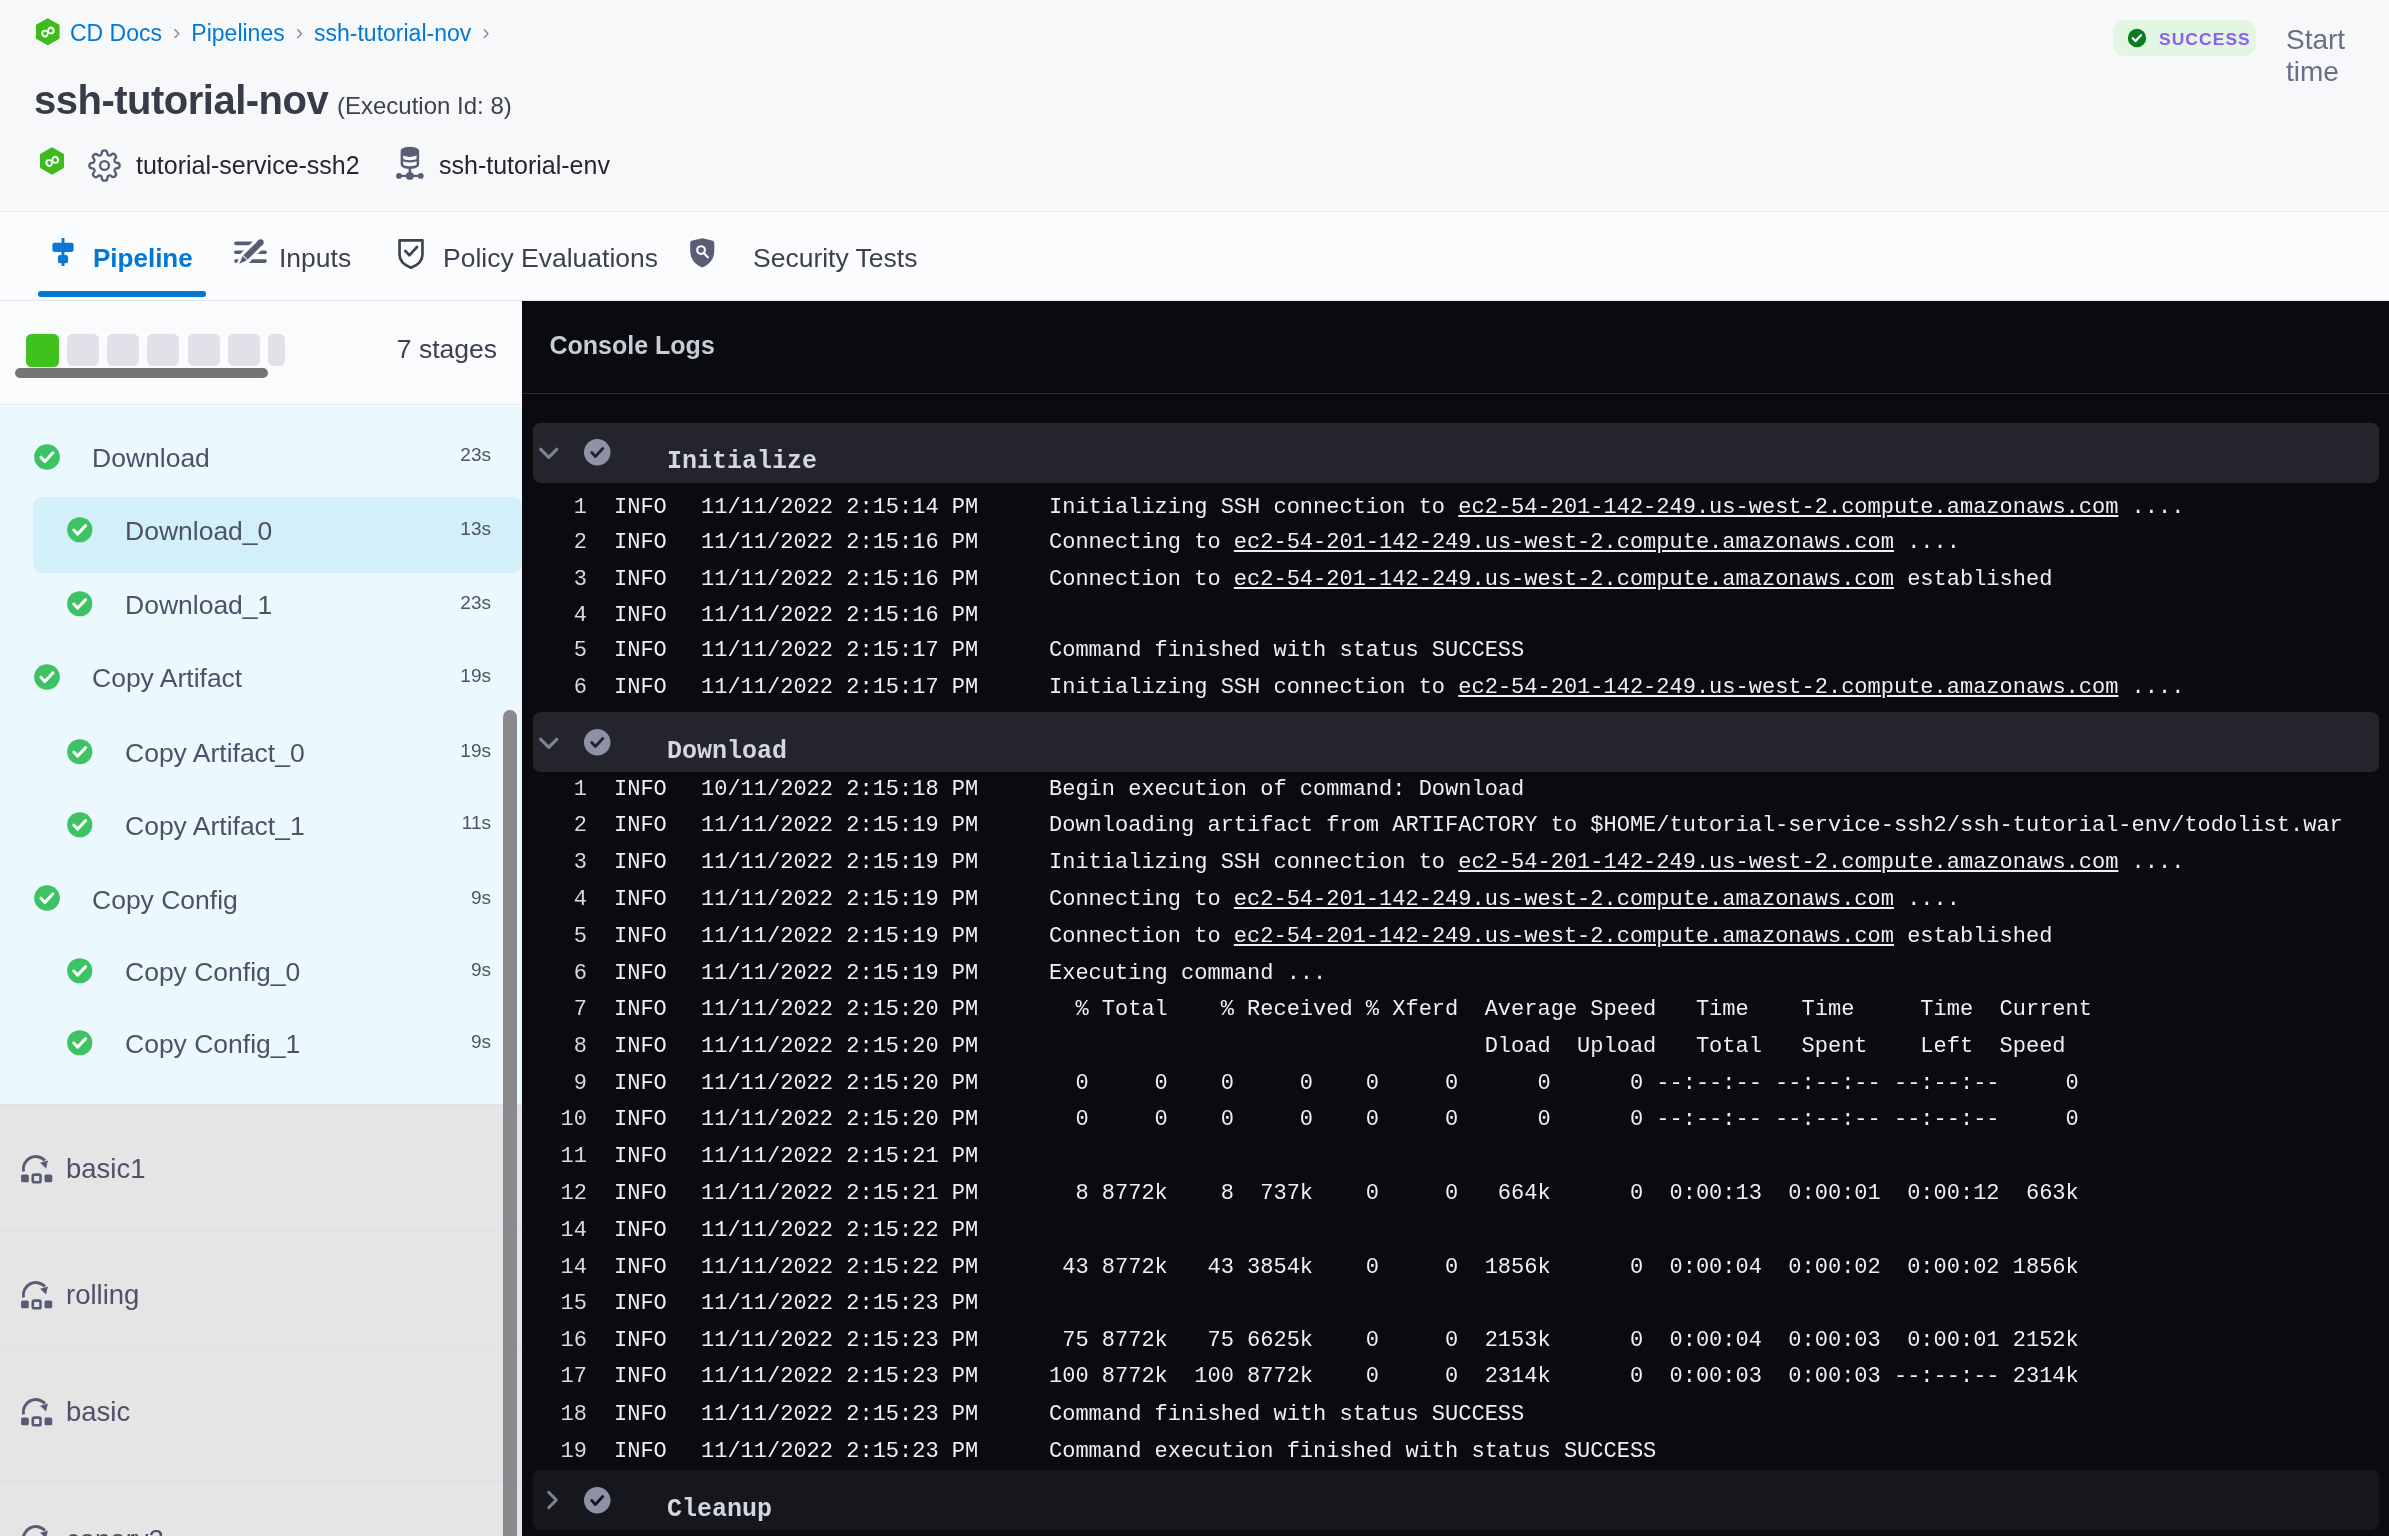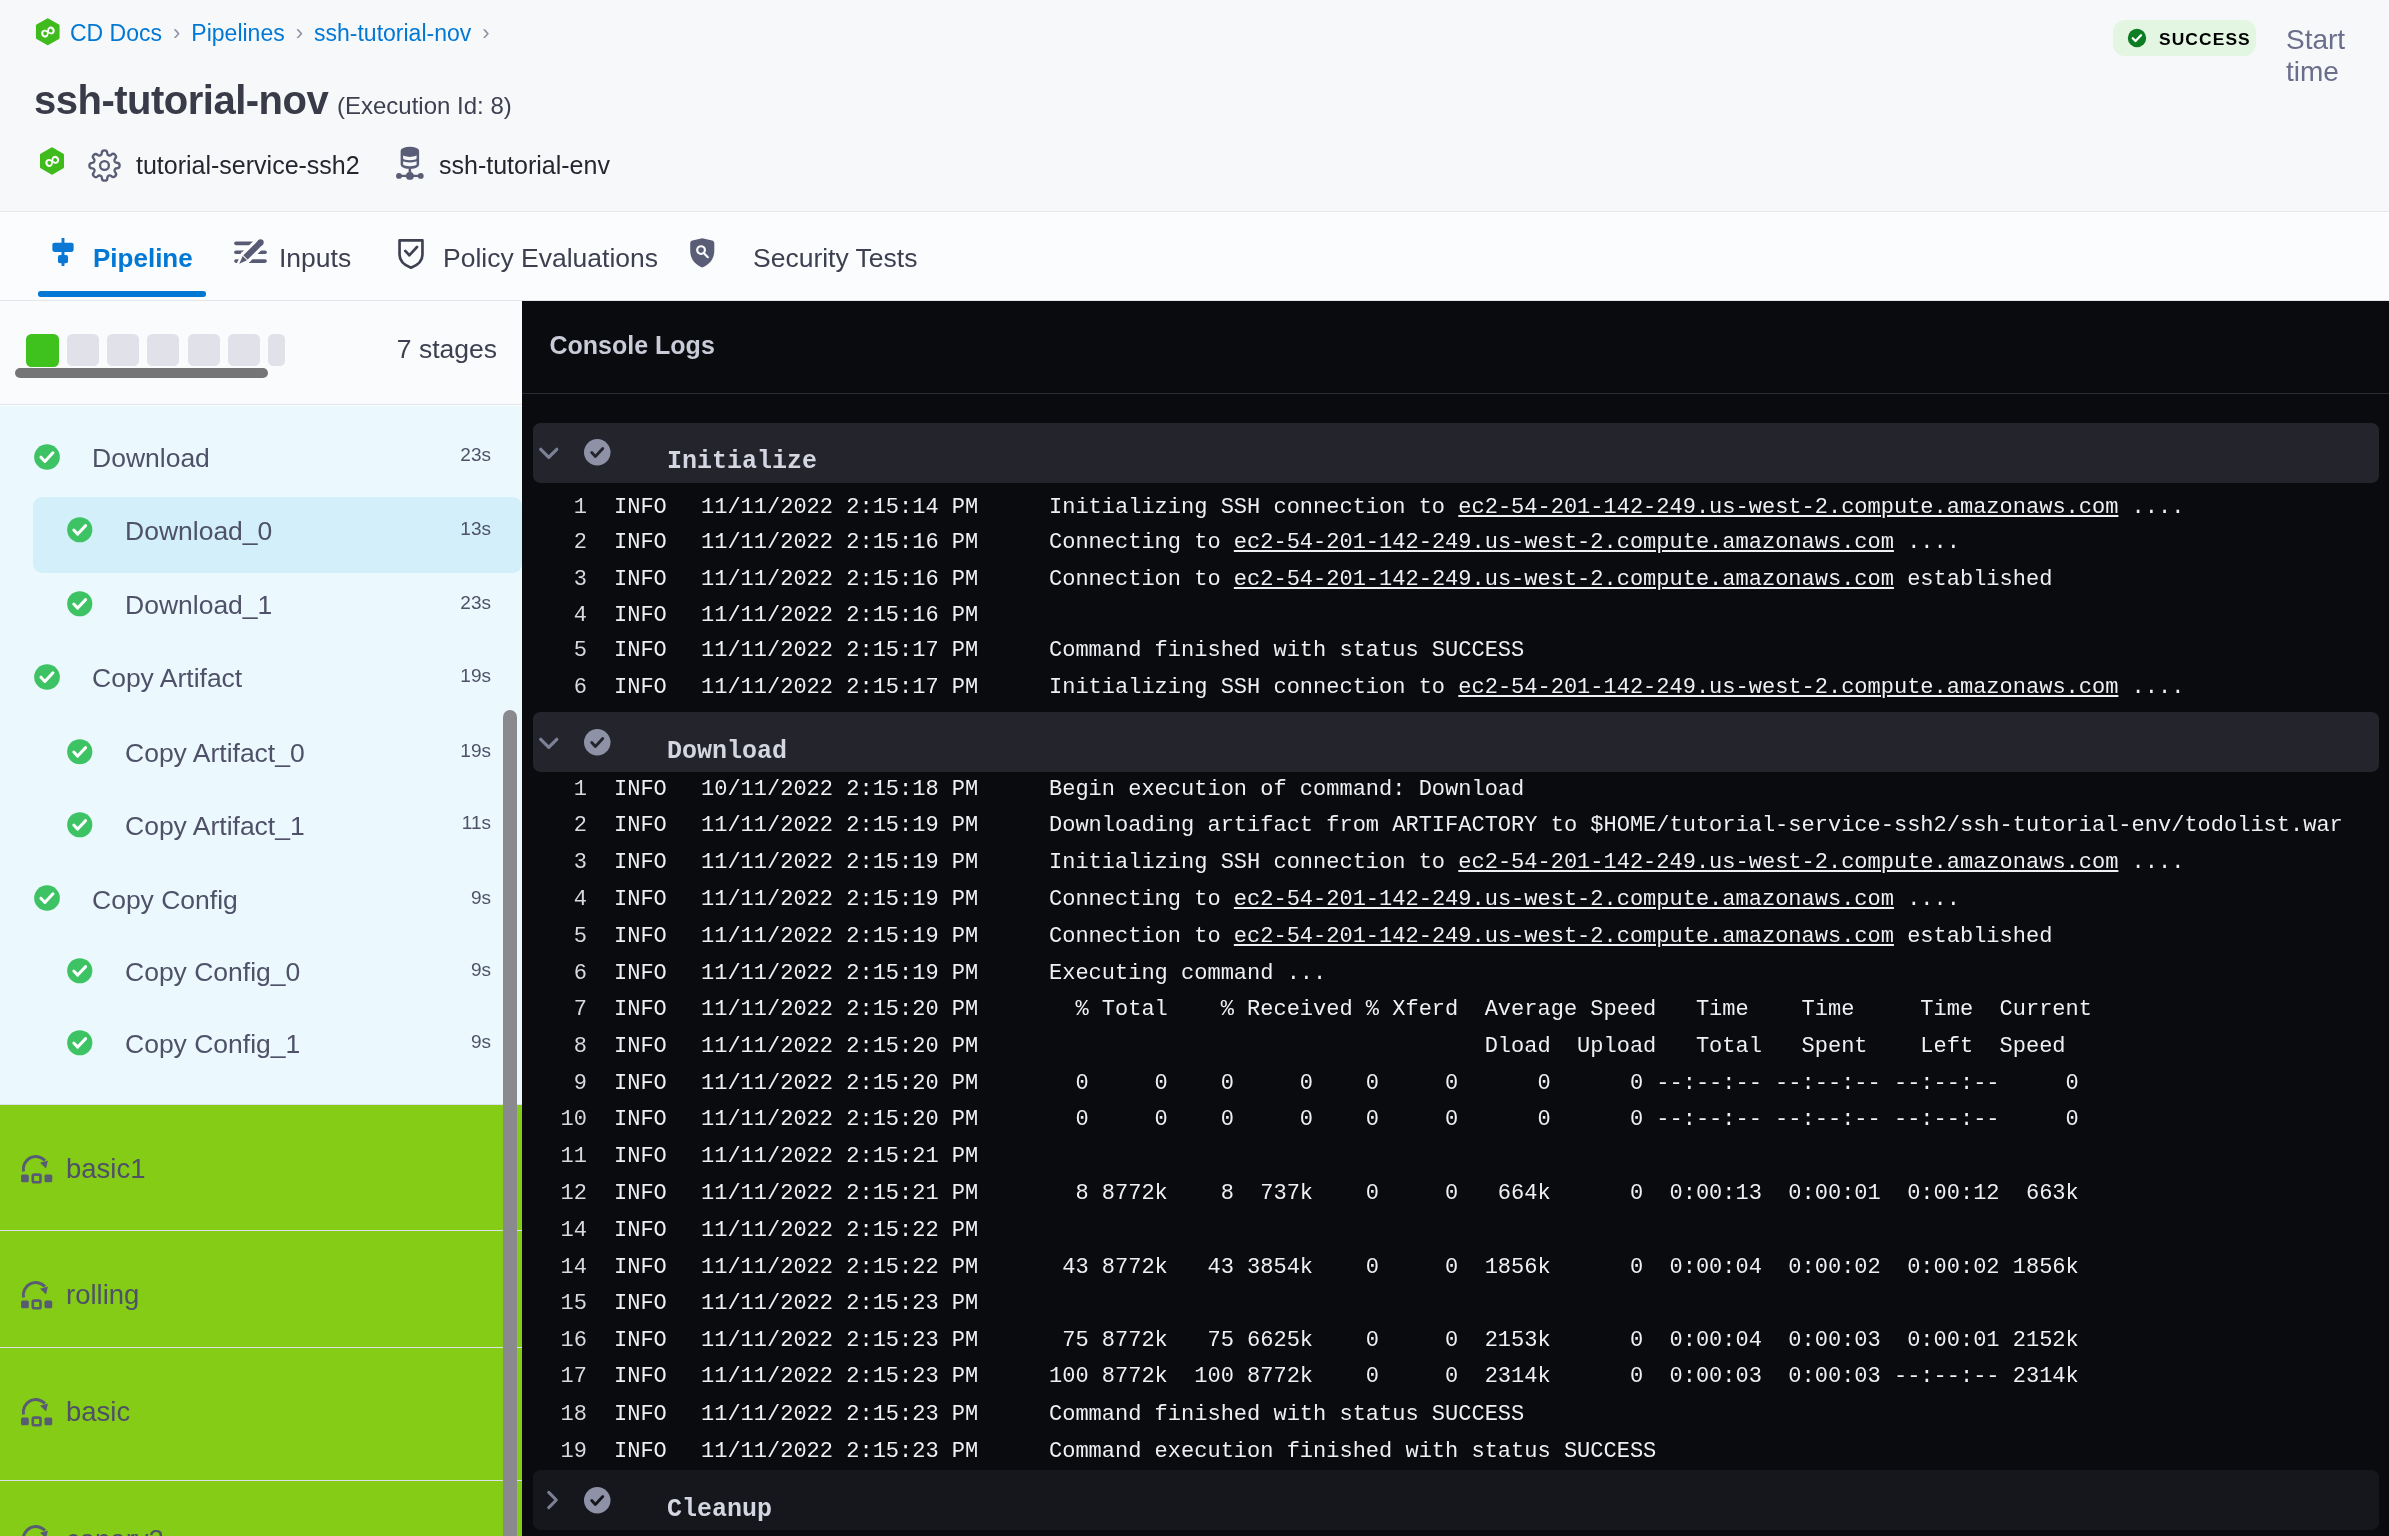--- a/index.html
+++ b/index.html
@@ -6,35 +6,35 @@
 .abs {position:absolute}
 #root {position:relative;width:2389px;height:1536px;overflow:hidden}
 
 #hdr {position:absolute;left:0;top:0;width:2389px;height:212px;background:#f7f8fa;border-bottom:0.9px solid #e5e7ee}
 .crumb {font-size:23px;color:#0278d5}
 .sep {font-size:22px;color:#8f92a6}
 #title {position:absolute;left:34px;top:78px;font-size:40px;font-weight:bold;color:#3a3b49;letter-spacing:-0.5px}
 #execid {position:absolute;left:337px;top:92px;font-size:24px;color:#3e4051}
 .ent {font-size:25px;color:#25262f}
 #pill {position:absolute;left:2113px;top:20px;width:143px;height:36px;background:#e3f6e2;border-radius:12px}
-#pill span {position:absolute;left:46px;top:9.2px;font-size:17.4px;font-weight:bold;letter-spacing:1.1px;color:#000000}
+#pill span {position:absolute;left:46px;top:9.2px;font-size:17.4px;font-weight:bold;letter-spacing:1.1px;color:#8b5cf6}
 #starttime {position:absolute;left:2286px;top:24px;font-size:28px;color:#6b6e8a}
 
 #tabs {position:absolute;left:0;top:213px;width:2389px;height:88px;background:#fbfcfd;border-bottom:1.8px solid #e3e5ec}
 .tab {position:absolute;top:30px;font-size:26.5px;color:#3e4051}
 #tabact {position:absolute;left:38px;top:78px;width:168px;height:5.5px;border-radius:2.7px;background:#0278d5}
 
 #side {position:absolute;left:0;top:301px;width:426px;height:1235px;background:#fff}
 #progress {position:absolute;left:0;top:0;width:522px;height:104px;background:#fafbfc;border-bottom:0.9px solid #e3e5ed}
 .sq {position:absolute;top:33px;width:32px;height:32px;border-radius:5.5px;background:#e0e1e9}
 #stagelist {position:absolute;left:0;top:105px;width:522px;height:698px;background:#ebf8fd}
 #selrow {position:absolute;left:33px;top:91px;width:489px;height:76px;background:#d2effa;border-radius:9.2px}
 .slab {font-size:26.5px;color:#4e5168}
 .sdur {font-size:19px;color:#4e5168}
-.wrow {position:absolute;left:0;width:522px;background:#84cc16;border-bottom:0.9px solid #dcdee8}
+.wrow {position:absolute;left:0;width:522px;background:#e5e5e5;border-bottom:0.9px solid #dcdee8}
 .wlab {position:absolute;left:66px;font-size:27.5px;color:#4e5168}
 #sbar {position:absolute;left:503px;top:409px;width:13.7px;height:826px;border-radius:7.3px 7.3px 0 0;background:#8a8a8e}
 
 #console {position:absolute;left:522px;top:301px;width:1868px;height:1235px;background:#0a0b0e;overflow:hidden;
   font-family:"Liberation Mono",monospace}
 #clogs {position:absolute;left:27.5px;top:30px;font-size:25px;font-weight:bold;color:#c9ccd8;font-family:"Liberation Sans",sans-serif}
 #cdiv {position:absolute;left:0;top:92px;width:1868px;height:0.9px;background:#2b2c33}
 .secbar {position:absolute;left:11px;width:1846px;height:60px;background:#23242c;border-radius:7.3px}
 .seclab {position:absolute;font-size:25px;font-weight:bold;color:#d4d6e2;font-family:"Liberation Mono",monospace}
 .line {position:absolute;left:0;width:1868px;height:37px;line-height:37px;font-size:22px;color:#eff0f3}

